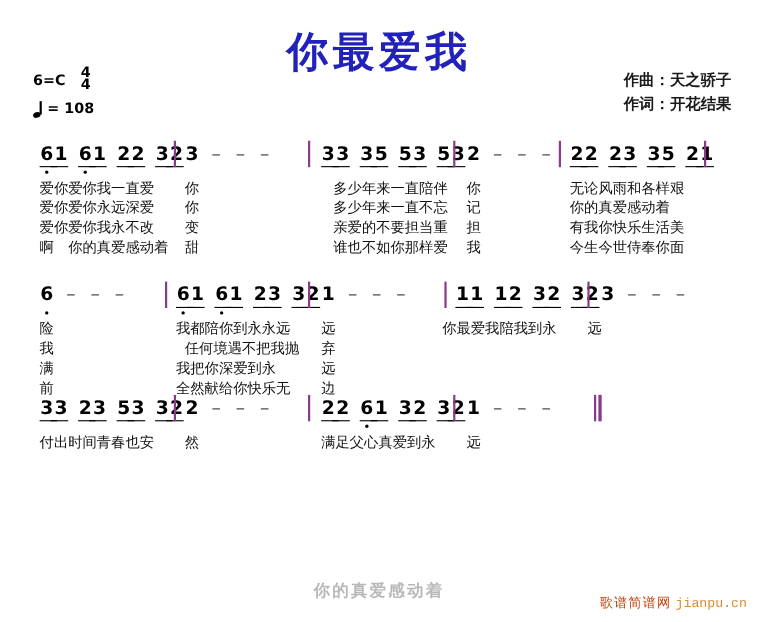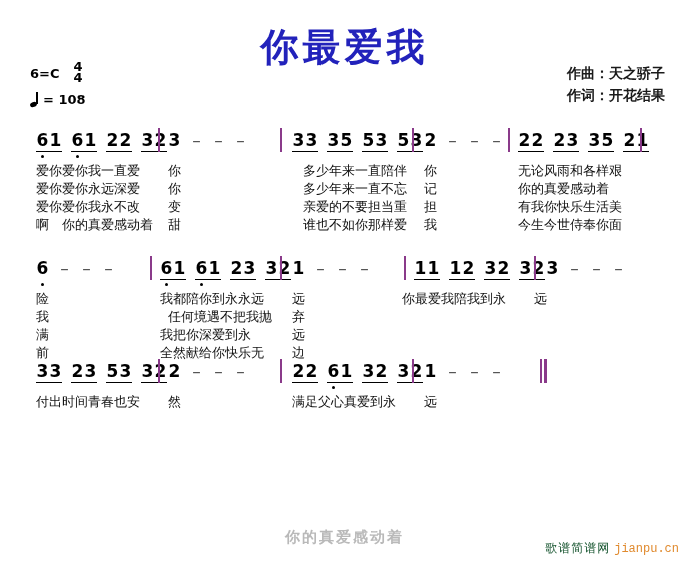--- a/index.html
+++ b/index.html
@@ -200,21 +200,21 @@
     font-weight: bold;
   }
   .wm-right {
     position: absolute;
     right: 10px;
     top: 540px;
     font-size: 12px;
     white-space: nowrap;
   }
   .wm-right .cn {
-    color: #14532d;
+    color: #c2410c;
     letter-spacing: 1px;
   }
   .wm-right .url {
     color: #e08a2e;
     margin-left: 4px;
     font-family: Liberation Mono, monospace;
   }
 </style>
 </head>
 <body>

